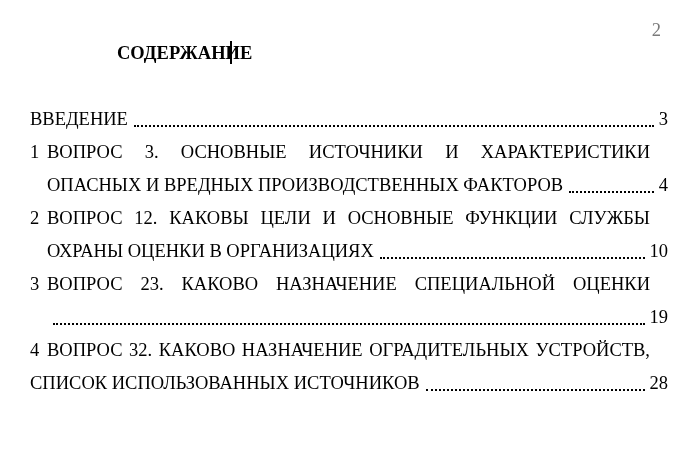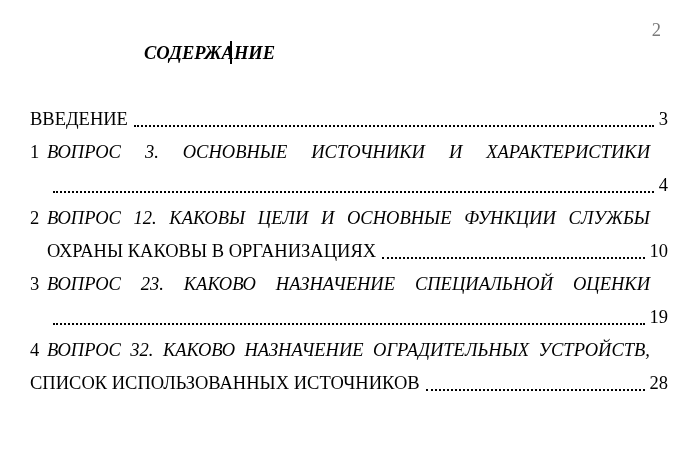--- a/index.html
+++ b/index.html
@@ -30,24 +30,23 @@
     width: 638px;
     font-size: 18.5px;
     line-height: 33px;
   }
   .title-line {
     position: relative;
     height: 33px;
   }
   .doc-title {
     display: inline-block;
-    margin-left: 114px;
+    margin-left: 87px;
     font-weight: bold;
     white-space: nowrap;
-    font-style: italic;
   }
   .caret {
     position: absolute;
     left: 200px;
     top: 4px;
     width: 1.5px;
     height: 23px;
     background: #000000;
   }
   .toc { margin-top: 33px; }
@@ -60,21 +59,20 @@
   }
   
   .num-line { width: 620px; }
   .entry-num { flex: 0 0 17px; }
   .jtext {
     flex: 1 1 auto;
     text-align: justify;
     text-align-last: justify;
     white-space: nowrap;
     overflow: visible;
-    font-style: italic;
   }
   
   .leader-line { width: 638px; }
   .leader-line.indent { padding-left: 17px; width: 621px; }
   .entry-text { flex: 0 0 auto; }
   .leader {
     flex: 1 1 auto;
     min-width: 12px;
     margin: 0 5px 9px 6px;
     border-bottom: 2px dotted #000000;
@@ -102,30 +100,31 @@
         <span class="entry-text">ВВЕДЕНИЕ</span>
         <span class="leader"></span>
         <span class="page-ref">3</span>
       </div>
 
       <div class="line num-line">
         <span class="entry-num">1</span>
         <span class="jtext">ВОПРОС 3. ОСНОВНЫЕ ИСТОЧНИКИ И ХАРАКТЕРИСТИКИ</span>
       </div>
       <div class="line leader-line indent">
+        <span class="entry-text">ОПАСНЫХ И ВРЕДНЫХ ПРОИЗВОДСТВЕННЫХ ФАКТОРОВ</span>
         <span class="leader"></span>
         <span class="page-ref">4</span>
       </div>
 
       <div class="line num-line">
         <span class="entry-num">2</span>
         <span class="jtext">ВОПРОС 12. КАКОВЫ ЦЕЛИ И ОСНОВНЫЕ ФУНКЦИИ СЛУЖБЫ</span>
       </div>
       <div class="line leader-line indent">
-        <span class="entry-text">ОХРАНЫ КАКОВЫ В ОРГАНИЗАЦИЯХ</span>
+        <span class="entry-text">ОХРАНЫ ОЦЕНКИ В ОРГАНИЗАЦИЯХ</span>
         <span class="leader"></span>
         <span class="page-ref">10</span>
       </div>
 
       <div class="line num-line">
         <span class="entry-num">3</span>
         <span class="jtext">ВОПРОС 23. КАКОВО НАЗНАЧЕНИЕ СПЕЦИАЛЬНОЙ ОЦЕНКИ</span>
       </div>
       <div class="line leader-line indent">
         <span class="leader"></span>

